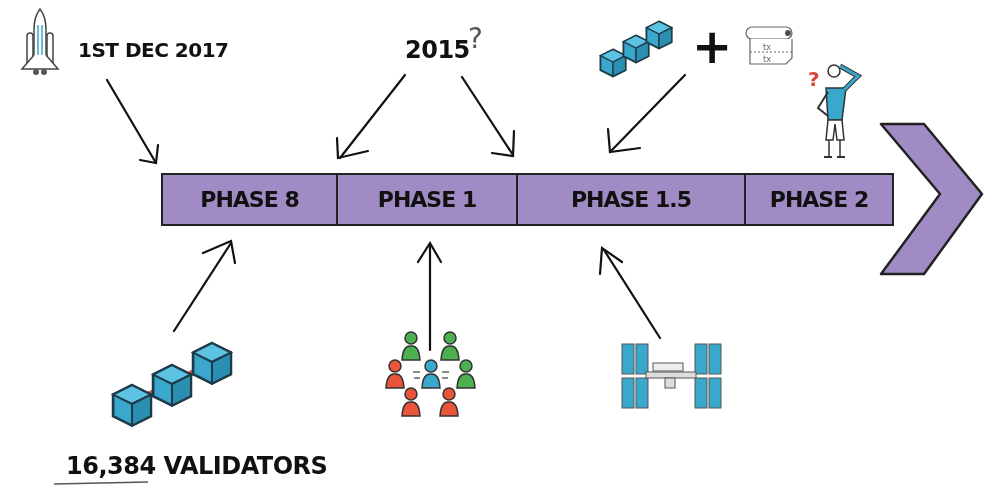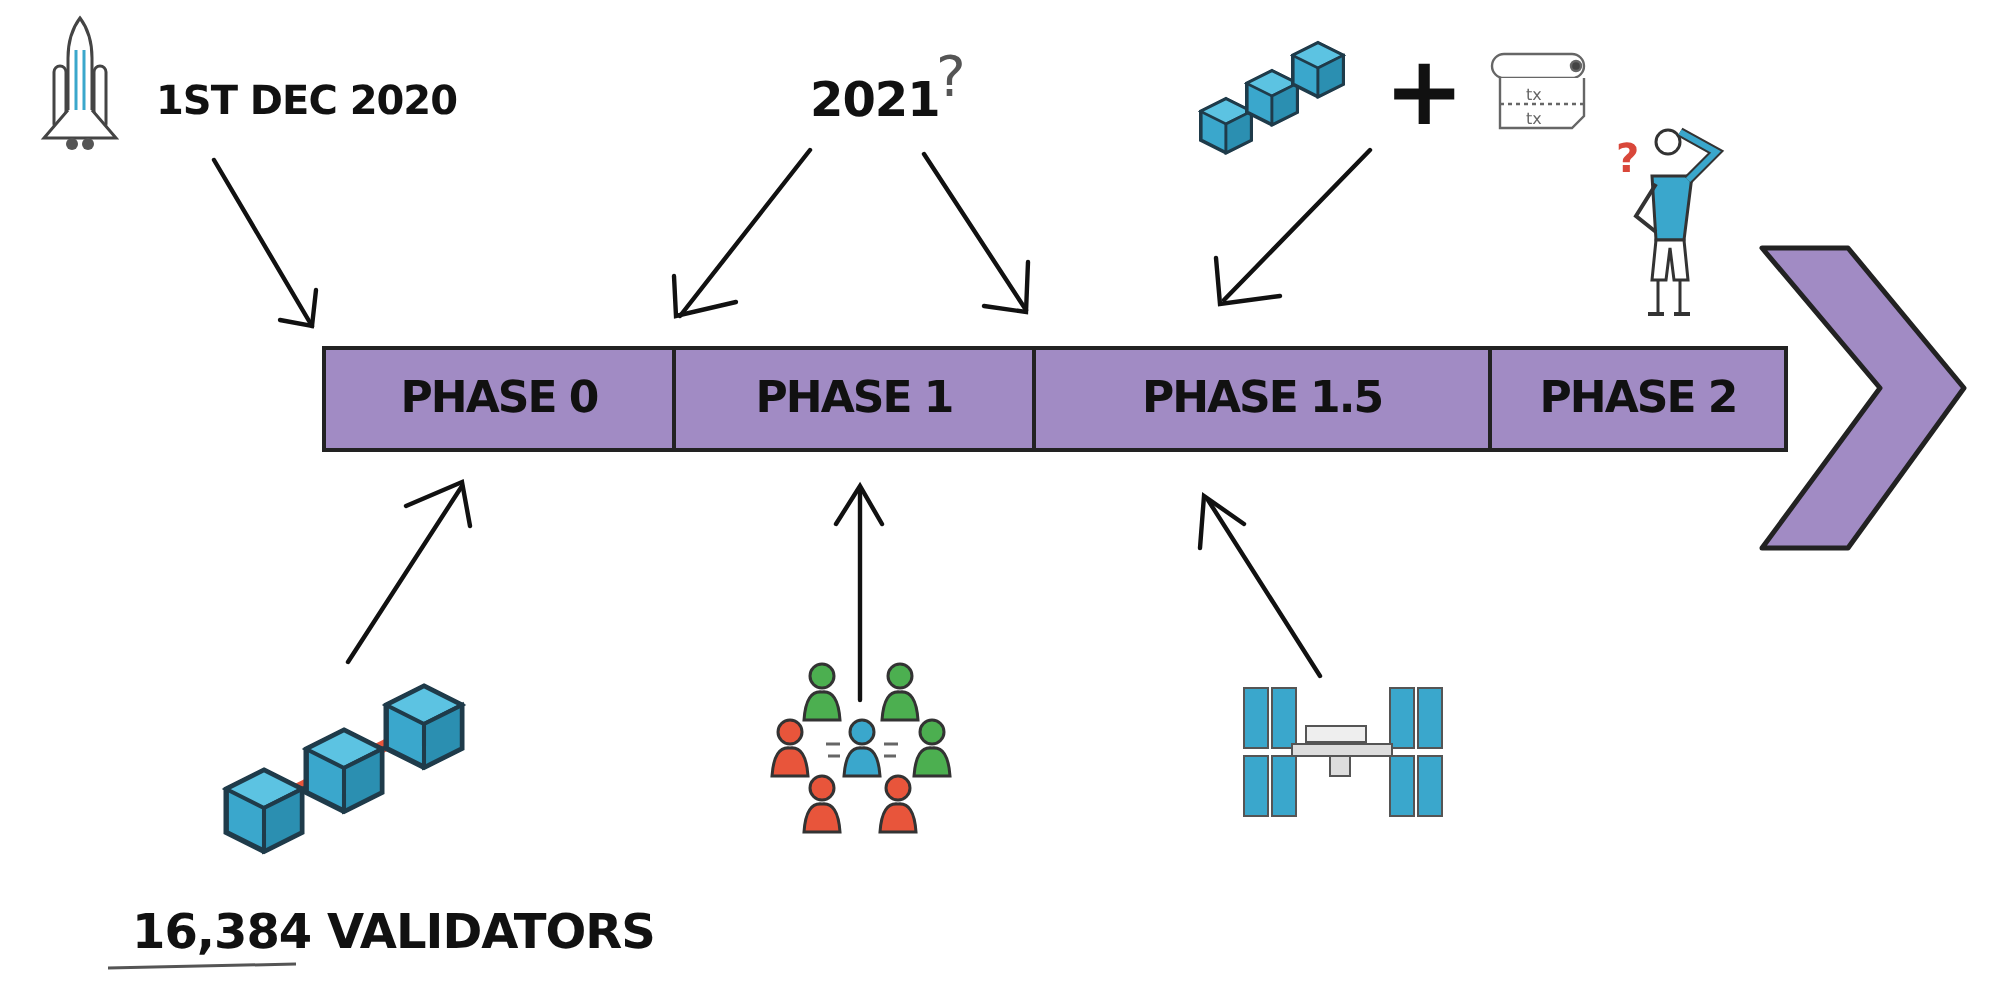--- a/index.html
+++ b/index.html
@@ -133,24 +133,24 @@
     <rect x="695" y="344" width="12" height="30" fill="#3aa7cc"></rect>
     <rect x="709" y="344" width="12" height="30" fill="#3aa7cc"></rect>
     <rect x="695" y="378" width="12" height="30" fill="#3aa7cc"></rect>
     <rect x="709" y="378" width="12" height="30" fill="#3aa7cc"></rect>
     <rect x="646" y="372" width="50" height="6" fill="#ddd"></rect>
     <rect x="653" y="363" width="30" height="8" fill="#eee"></rect>
     <rect x="665" y="378" width="10" height="10" fill="#ddd"></rect>
   </g>
 </svg>
 
-<div class="abs label date-label">1ST DEC 2020</div>
-<div class="abs label year-label">2021</div>
+<div class="abs label date-label">1ST DEC 2017</div>
+<div class="abs label year-label">2015</div>
 <div class="abs qmark">?</div>
 <div class="abs plus">+</div>
 <div class="abs label validators">16,384 VALIDATORS</div>
 
 <div class="abs timeline">
-  <div class="phase" style="width:175px">PHASE 0</div>
+  <div class="phase" style="width:175px">PHASE 8</div>
   <div class="phase" style="width:180px">PHASE 1</div>
   <div class="phase" style="width:228px">PHASE 1.5</div>
   <div class="phase" style="flex:1">PHASE 2</div>
 </div>
 
 </body></html>

